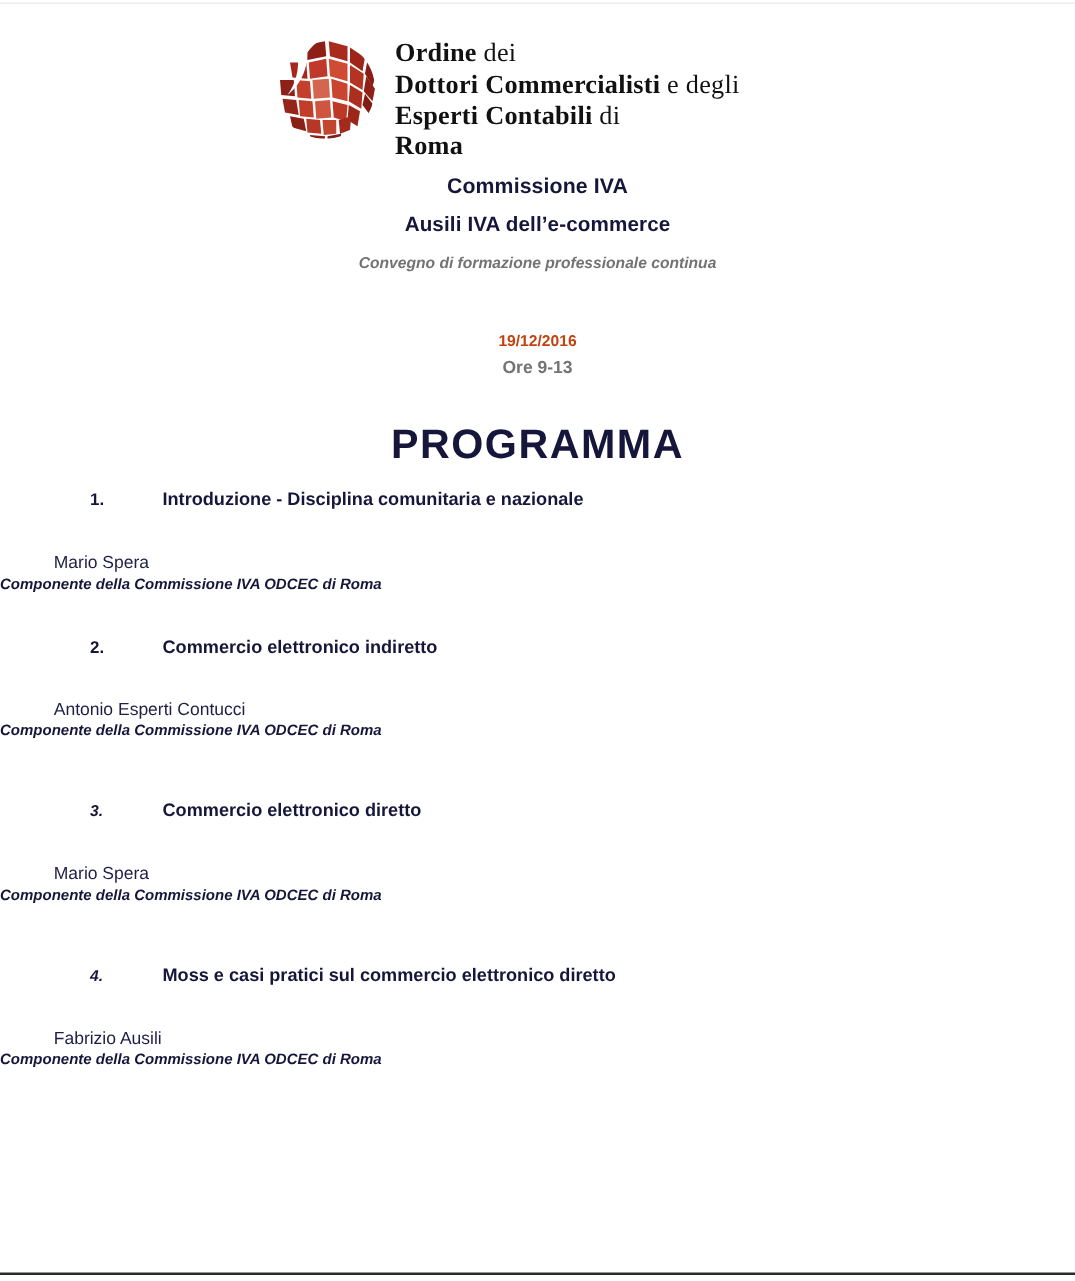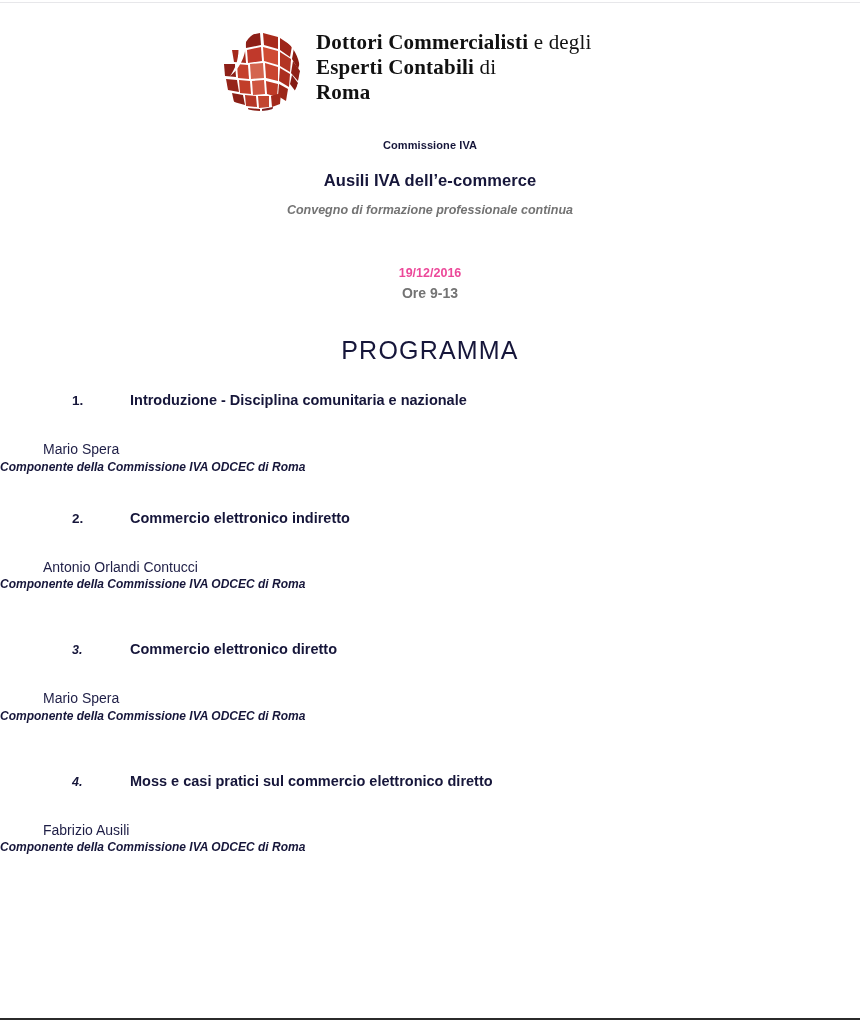--- a/index.html
+++ b/index.html
@@ -70,21 +70,21 @@
 
   
   .center-block {
     position: absolute;
     left: 0;
     width: 860px;
     text-align: center;
   }
   .commissione {
     top: 139px;
-    font-size: 11px;
+    font-size: 17px;
     font-weight: bold;
     color: #16163a;
     letter-spacing: 0.1px;
   }
   .doc-title {
     top: 171px;
     font-size: 16.5px;
     font-weight: bold;
     color: #16163a;
     letter-spacing: 0.1px;
@@ -99,32 +99,32 @@
   .venue {
     top: 244px;
     font-size: 15px;
     font-weight: bold;
     color: #16163a;
   }
   .date {
     top: 266px;
     font-size: 12.5px;
     font-weight: bold;
-    color: #ec4899;
+    color: #c2410c;
   }
   .time {
     top: 285px;
     font-size: 14px;
     font-weight: bold;
     color: #737373;
   }
   .programma {
     top: 336px;
-    font-size: 25px;
-    font-weight: normal;
+    font-size: 33px;
+    font-weight: bold;
     letter-spacing: 1.2px;
     color: #16163a;
   }
 
   
   .agenda {
     position: absolute;
     left: 0;
     top: 392px;
     width: 860px;
@@ -214,20 +214,24 @@
 
             <polygon points="32,80 44,81 44,86 33,85" fill="#8a1f16"></polygon>
             <polygon points="46,81 57,79 56,84 46,86" fill="#7b1f1f"></polygon>
           </g>
         </g>
       </svg>
     </div>
 
     <div class="wordmark">
       <div class="wm-line">
+        <span class="b">Ordine</span>
+        <span class="n">dei</span>
+      </div>
+      <div class="wm-line">
         <span class="b">Dottori Commercialisti</span>
         <span class="n">e degli</span>
       </div>
       <div class="wm-line">
         <span class="b">Esperti Contabili</span>
         <span class="n">di</span>
       </div>
       <div class="wm-line">
         <span class="b">Roma</span>
       </div>
@@ -256,21 +260,21 @@
       </div>
       <div class="speaker">Mario Spera</div>
       <div class="speaker-role">Componente della Commissione IVA ODCEC di Roma</div>
     </div>
 
     <div class="agenda-item" style="margin-top:35px">
       <div class="item-head">
         <span class="item-num">2.</span>
         <span class="item-title">Commercio elettronico indiretto</span>
       </div>
-      <div class="speaker">Antonio Orlandi Contucci</div>
+      <div class="speaker">Antonio Esperti Contucci</div>
       <div class="speaker-role">Componente della Commissione IVA ODCEC di Roma</div>
     </div>
 
     <div class="agenda-item" style="margin-top:49px">
       <div class="item-head">
         <span class="item-num italic">3.</span>
         <span class="item-title">Commercio elettronico diretto</span>
       </div>
       <div class="speaker">Mario Spera</div>
       <div class="speaker-role">Componente della Commissione IVA ODCEC di Roma</div>

